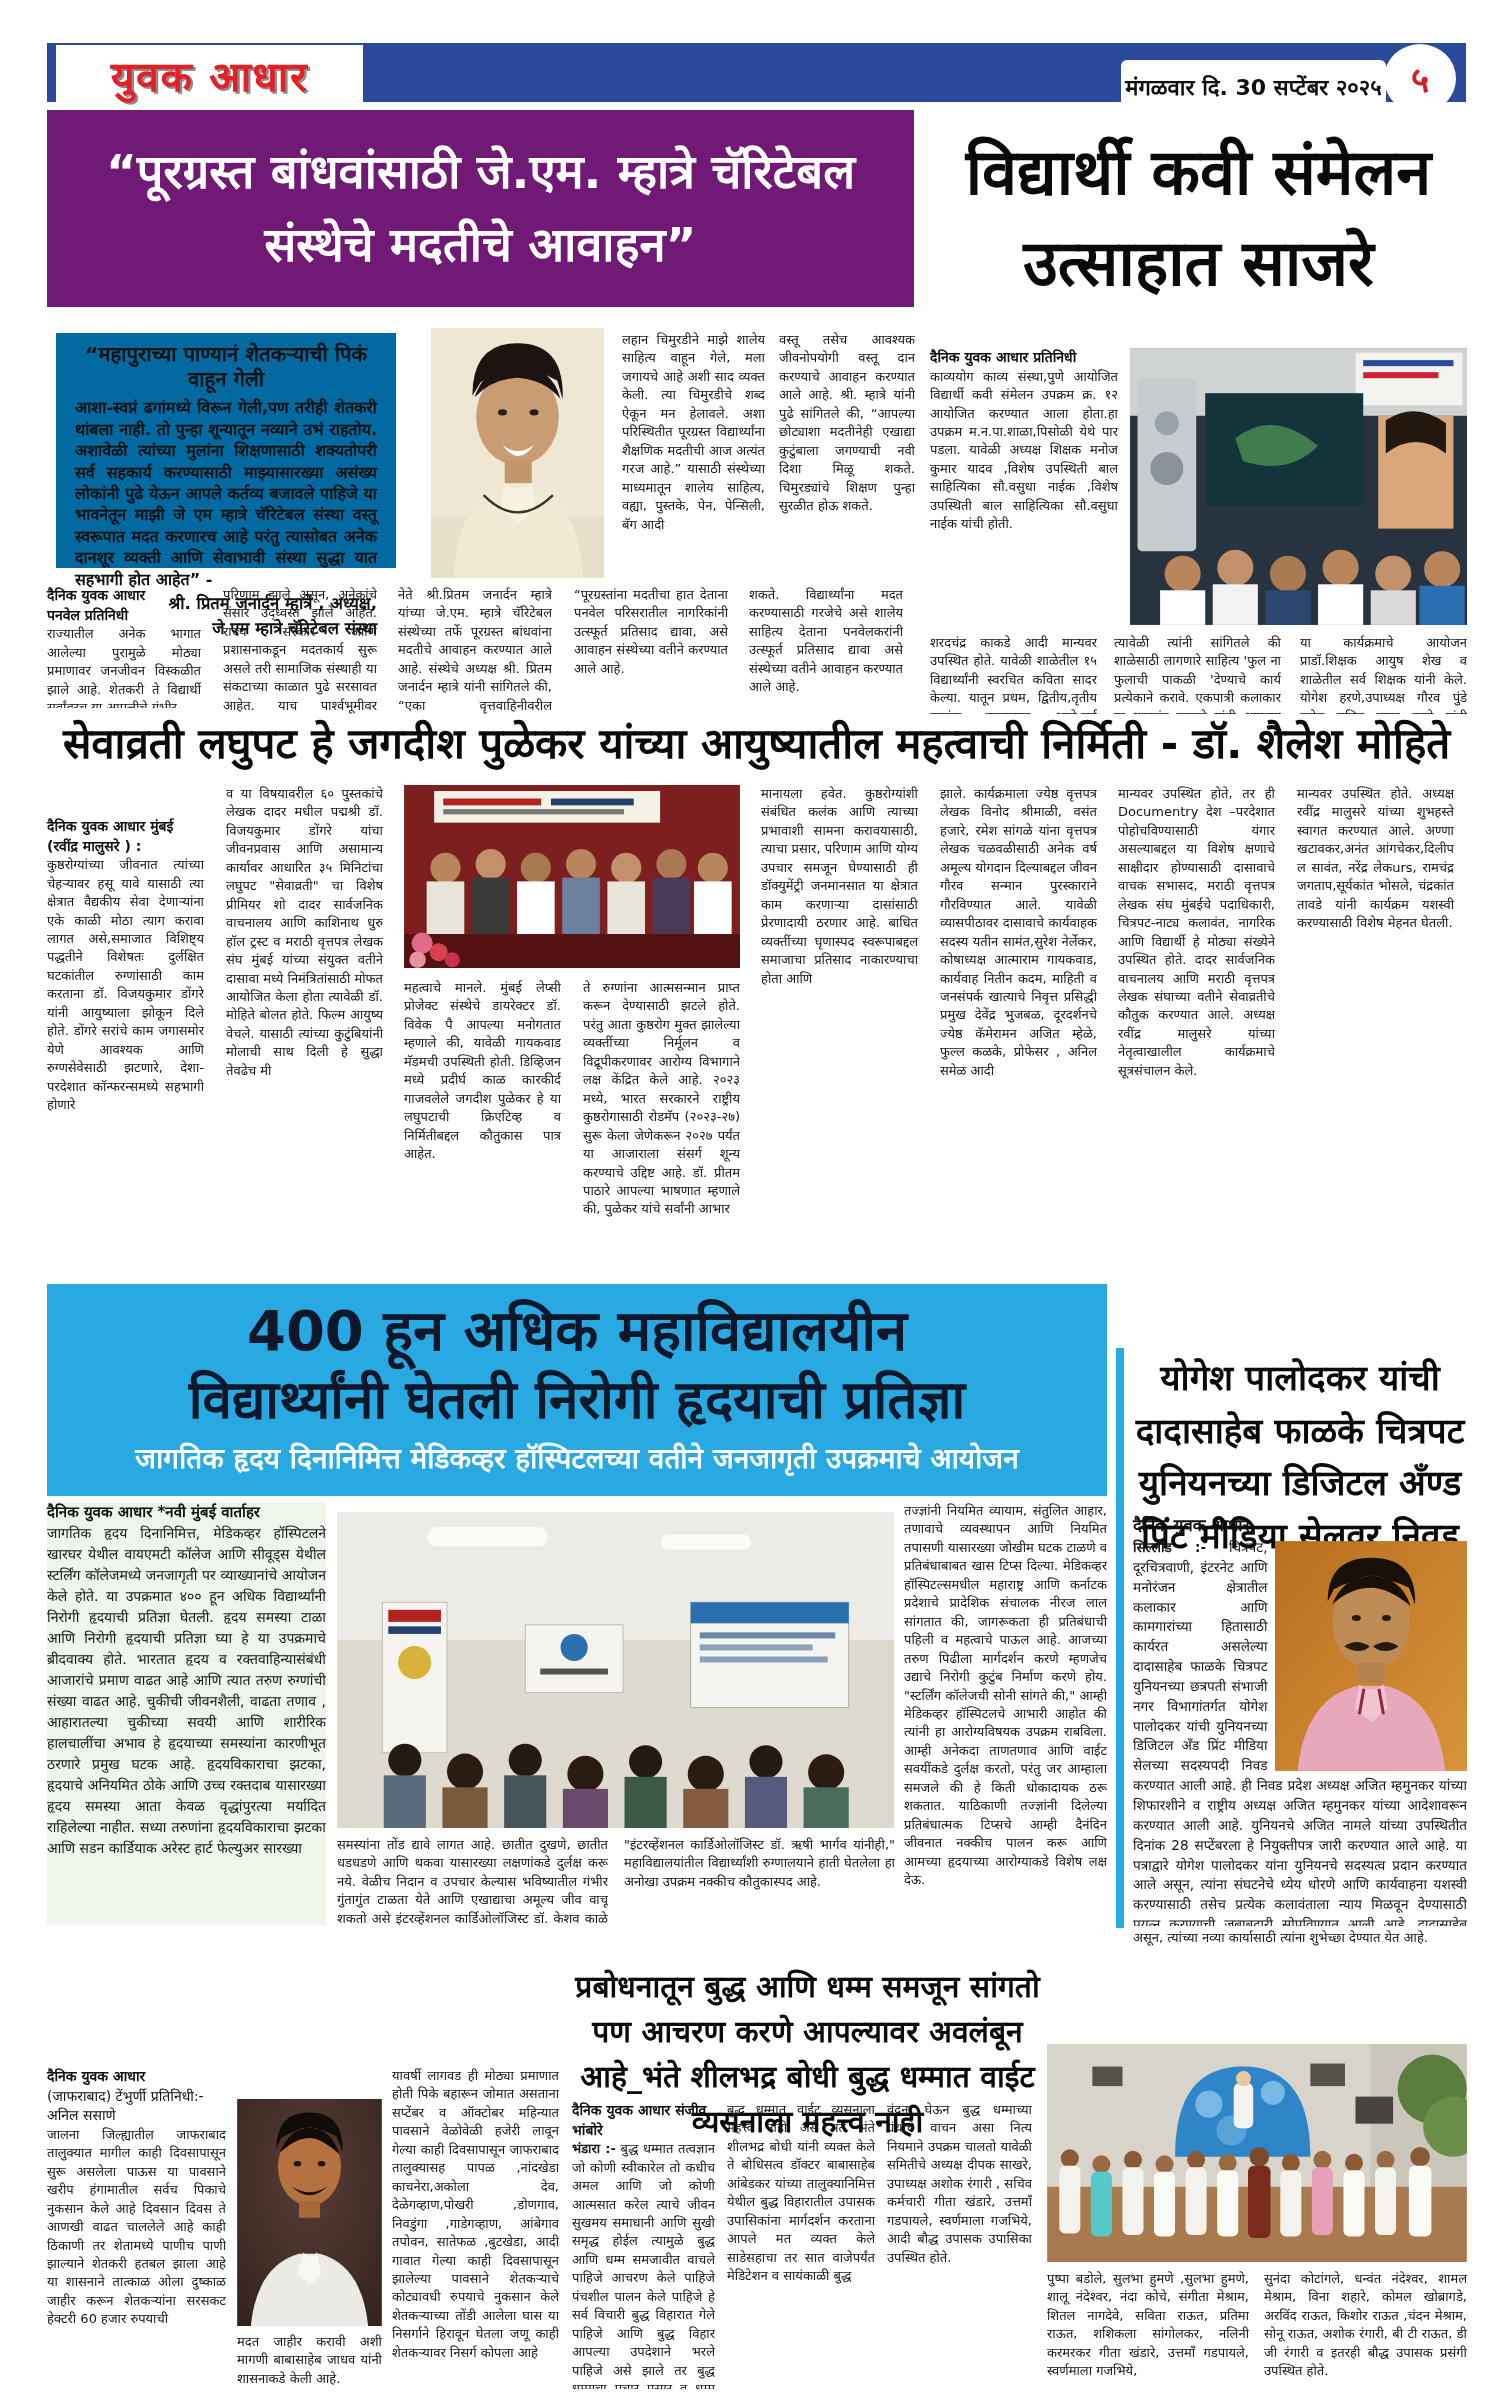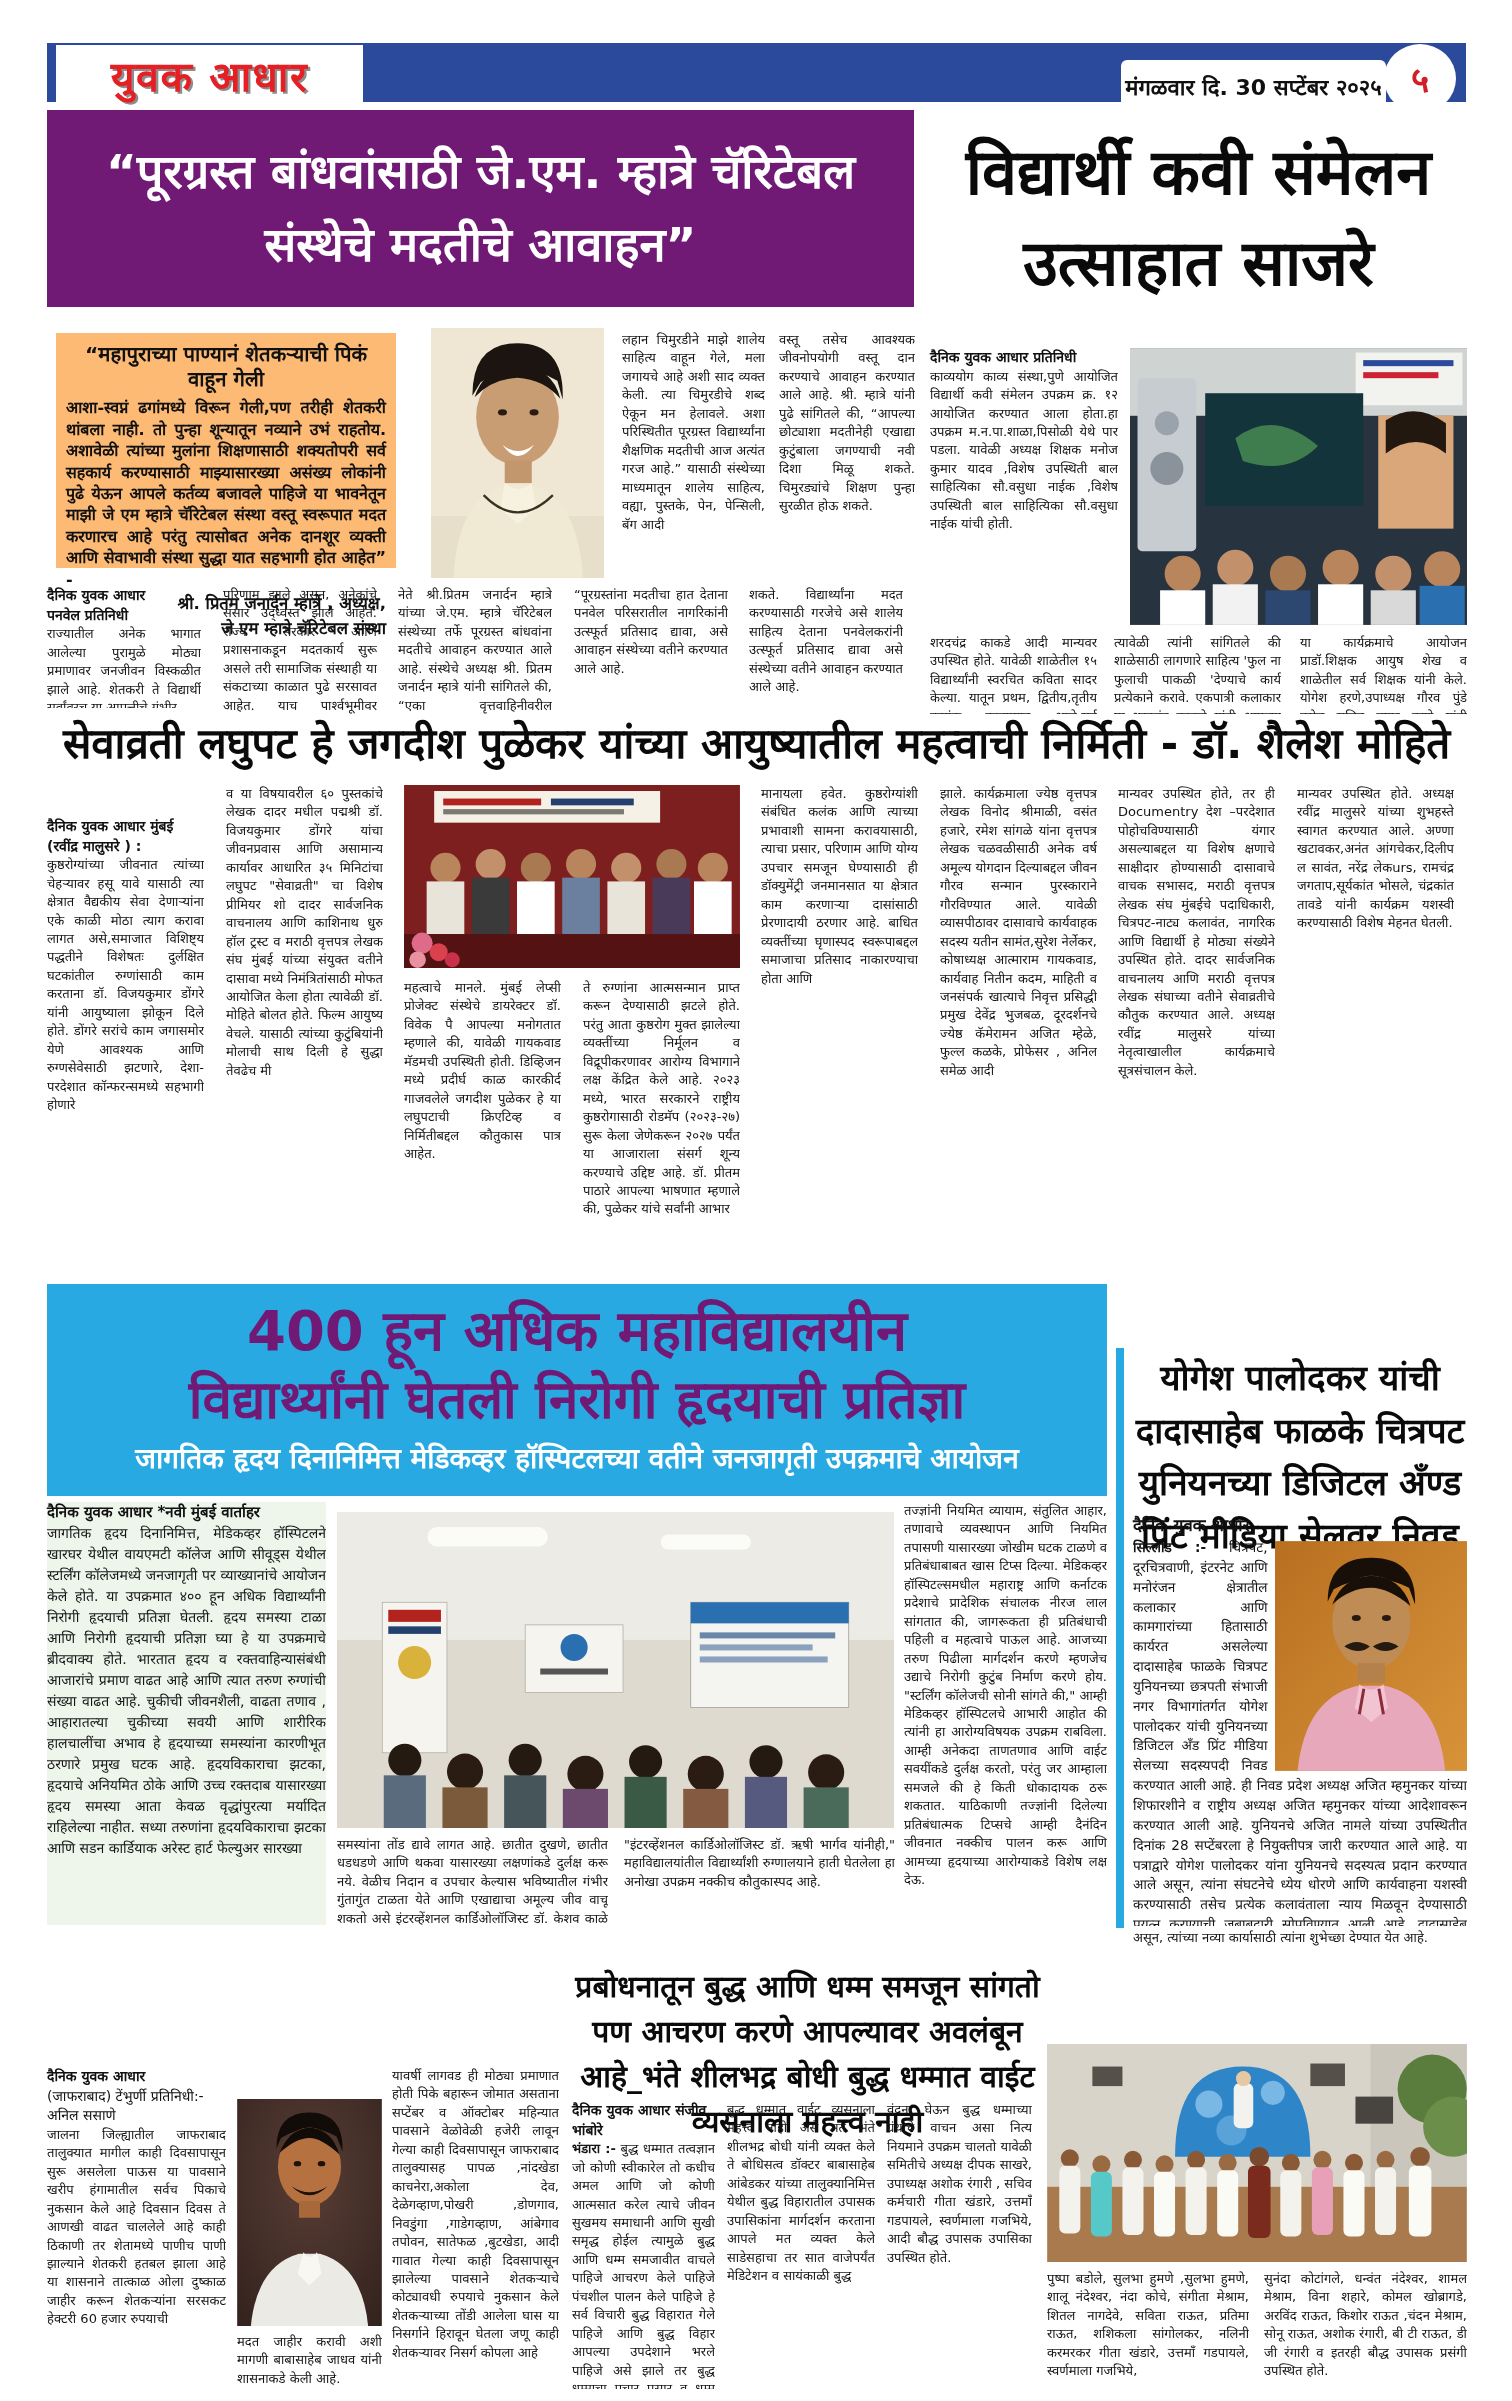--- a/index.html
+++ b/index.html
@@ -14,27 +14,27 @@
   .mast-bar{background:#2b4a9b;}
   .logo-panel{background:#ffffff;display:flex;align-items:center;justify-content:center;}
   .logo-text{font-size:41px;font-weight:bold;color:#e51f24;text-shadow:2.3px 2.3px 0 #8d8d8d;letter-spacing:1.5px;}
   .date-pill{background:#ffffff;border-radius:6px;display:flex;align-items:center;justify-content:center;
              font-size:22px;font-weight:bold;color:#101010;}
   .page-circle{background:#ffffff;border-radius:50%;display:flex;align-items:center;justify-content:center;
                font-size:35px;font-weight:bold;color:#d01f26;}
   
   .red-box{background:#701a75;display:flex;align-items:center;justify-content:center;text-align:center;}
   .red-box h1{margin:0;padding:0 22.6px;font-size:47px;line-height:1.55;color:#ffffff;font-weight:bold;}
-  .yellow-box{background:#fdba74;padding:9px 10px;box-sizing:border-box;}
+  .yellow-box{background:#0369a1;padding:9px 19px;box-sizing:border-box;}
   .yellow-box .qt{font-size:20.3px;font-weight:bold;text-align:center;line-height:1.25;margin:0 0 4.5px 0;}
   .yellow-box .qb{font-size:16px;font-weight:bold;text-align:justify;line-height:1.34;margin:0;}
   .yellow-box .qa{font-size:16.6px;font-weight:bold;text-align:right;line-height:1.3;margin:3px 0 0 0;}
   .black-head{font-weight:bold;color:#0a0a0a;text-align:center;margin:0;}
   .blue-box{background:#29a9e1;text-align:center;box-sizing:border-box;padding-top:10.5px;}
-  .blue-box .l1{font-size:56px;font-weight:bold;color:#701a75;line-height:1.28;margin:0;}
+  .blue-box .l1{font-size:56px;font-weight:bold;color:#0f172a;line-height:1.28;margin:0;}
   .blue-box .l2{font-size:28px;font-weight:bold;color:#ffffff;line-height:1.4;margin:4.5px 0 0 0;}
   .cyan-bar{background:#29a9e1;}
   .green-tint{background:#eef6ec;}
   .pal-photo{float:right;width:192px;height:230px;margin:3px 0 4.5px 7.5px;overflow:hidden;}
   .pal-photo svg{display:block;width:100%;height:100%;}
 </style>
 </head>
 <body>
 
 <div id="page">

